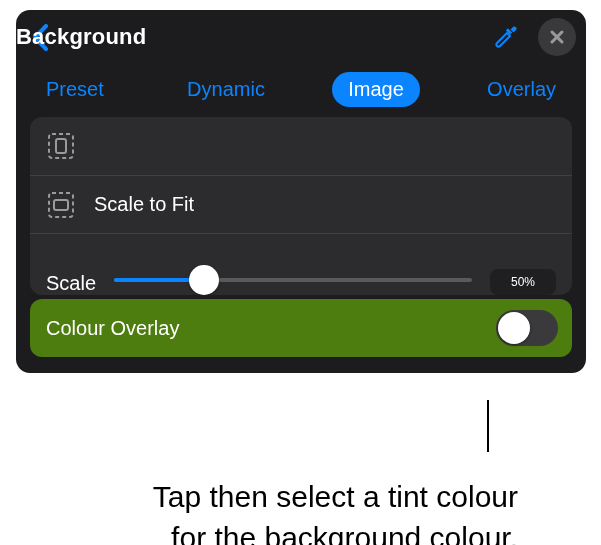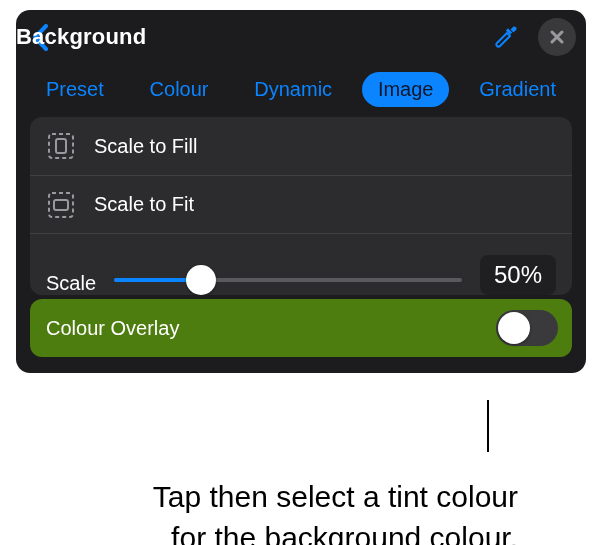--- a/index.html
+++ b/index.html
@@ -74,21 +74,21 @@
   }
   .tab {
     color: #0a84ff;
     font-size: 20px;
     padding: 6px 16px;
     border-radius: 18px;
     white-space: nowrap;
   }
   .tab.active {
     background: #0a84ff;
-    color: #0f172a;
+    color: #ffffff;
     font-weight: 500;
   }
 
   .group {
     margin: 0 14px;
     background: #2c2c2e;
     border-radius: 12px;
     overflow: hidden;
   }
   .row {
@@ -150,21 +150,21 @@
     width: 30px; height: 30px;
     background: #ffffff;
     border-radius: 50%;
     top: 0;
     transform: translateX(-50%);
     box-shadow: 0 1px 3px rgba(0,0,0,0.4);
   }
   .value-pill {
     background: #1f1f21;
     color: #ffffff;
-    font-size: 24px;
+    font-size: 12px;
     padding: 6px 14px;
     border-radius: 8px;
     margin-left: 18px;
     min-width: 66px;
     text-align: center;
   }
 
   .group2 {
     margin: 4px 14px 0 14px;
     background: #4d7c0f;
@@ -232,36 +232,34 @@
         <svg viewBox="0 0 16 16">
           <line x1="3" y1="3" x2="13" y2="13" stroke="#9a9a9e" stroke-width="3" stroke-linecap="round"></line>
           <line x1="13" y1="3" x2="3" y2="13" stroke="#9a9a9e" stroke-width="3" stroke-linecap="round"></line>
         </svg>
       </div>
     </div>
   </div>
 
   <div class="tabs">
     <div class="tab">Preset</div>
-    <div class="tab">Colour</div>
     <div class="tab">Dynamic</div>
     <div class="tab active">Image</div>
-    <div class="tab">Gradient</div>
+    <div class="tab">Overlay</div>
   </div>
 
   <div class="group">
 
     <div class="row">
       <span class="crop-icon">
         <svg viewBox="0 0 30 30" width="30" height="30">
           <rect x="3" y="3" width="24" height="24" rx="3" fill="none" stroke="#9a9a9e" stroke-width="2" stroke-dasharray="4 3"></rect>
           <rect x="10" y="8" width="10" height="14" rx="2" fill="none" stroke="#9a9a9e" stroke-width="2"></rect>
         </svg>
       </span>
-      <span class="row-label">Scale to Fill</span>
     </div>
 
     <div class="row" style="margin-left:0; border-top:1px solid rgba(120,120,120,0.28);text-align:center;">
       <span class="crop-icon">
         <svg viewBox="0 0 30 30" width="30" height="30">
           <rect x="3" y="3" width="24" height="24" rx="3" fill="none" stroke="#9a9a9e" stroke-width="2" stroke-dasharray="4 3"></rect>
           <rect x="8" y="10" width="14" height="10" rx="2" fill="none" stroke="#9a9a9e" stroke-width="2"></rect>
         </svg>
       </span>
       <span class="row-label">Scale to Fit</span>

